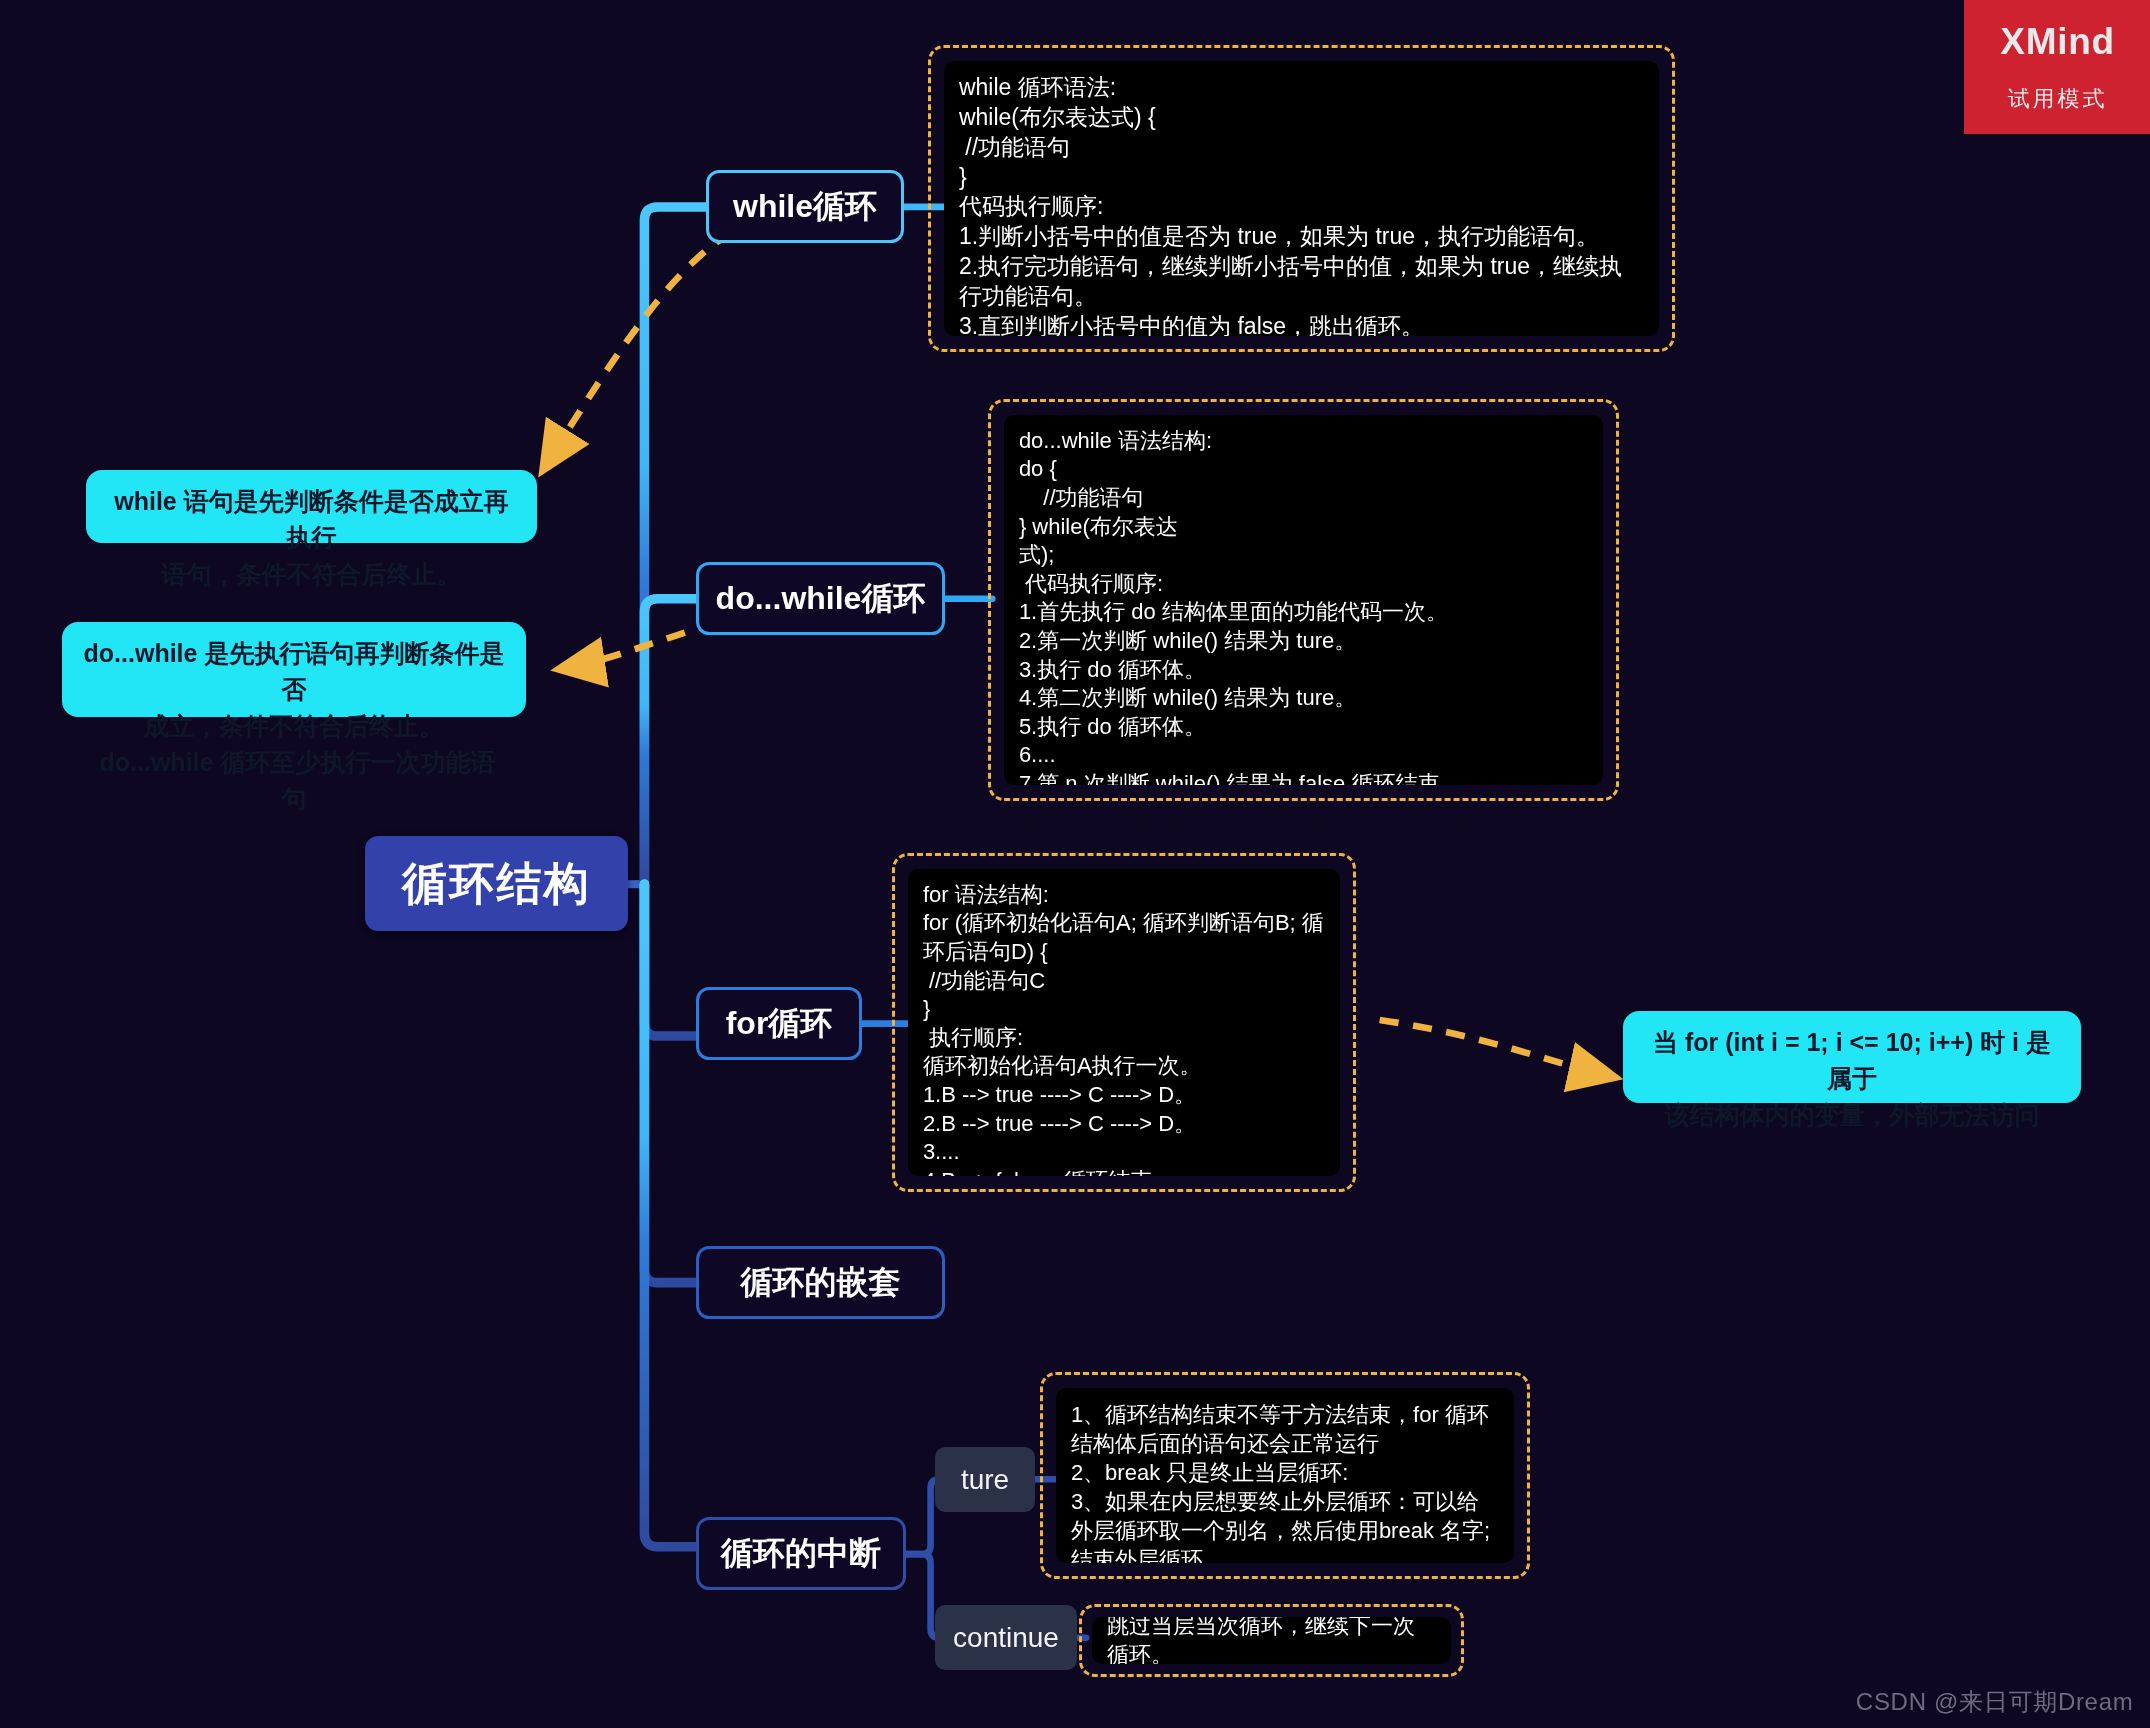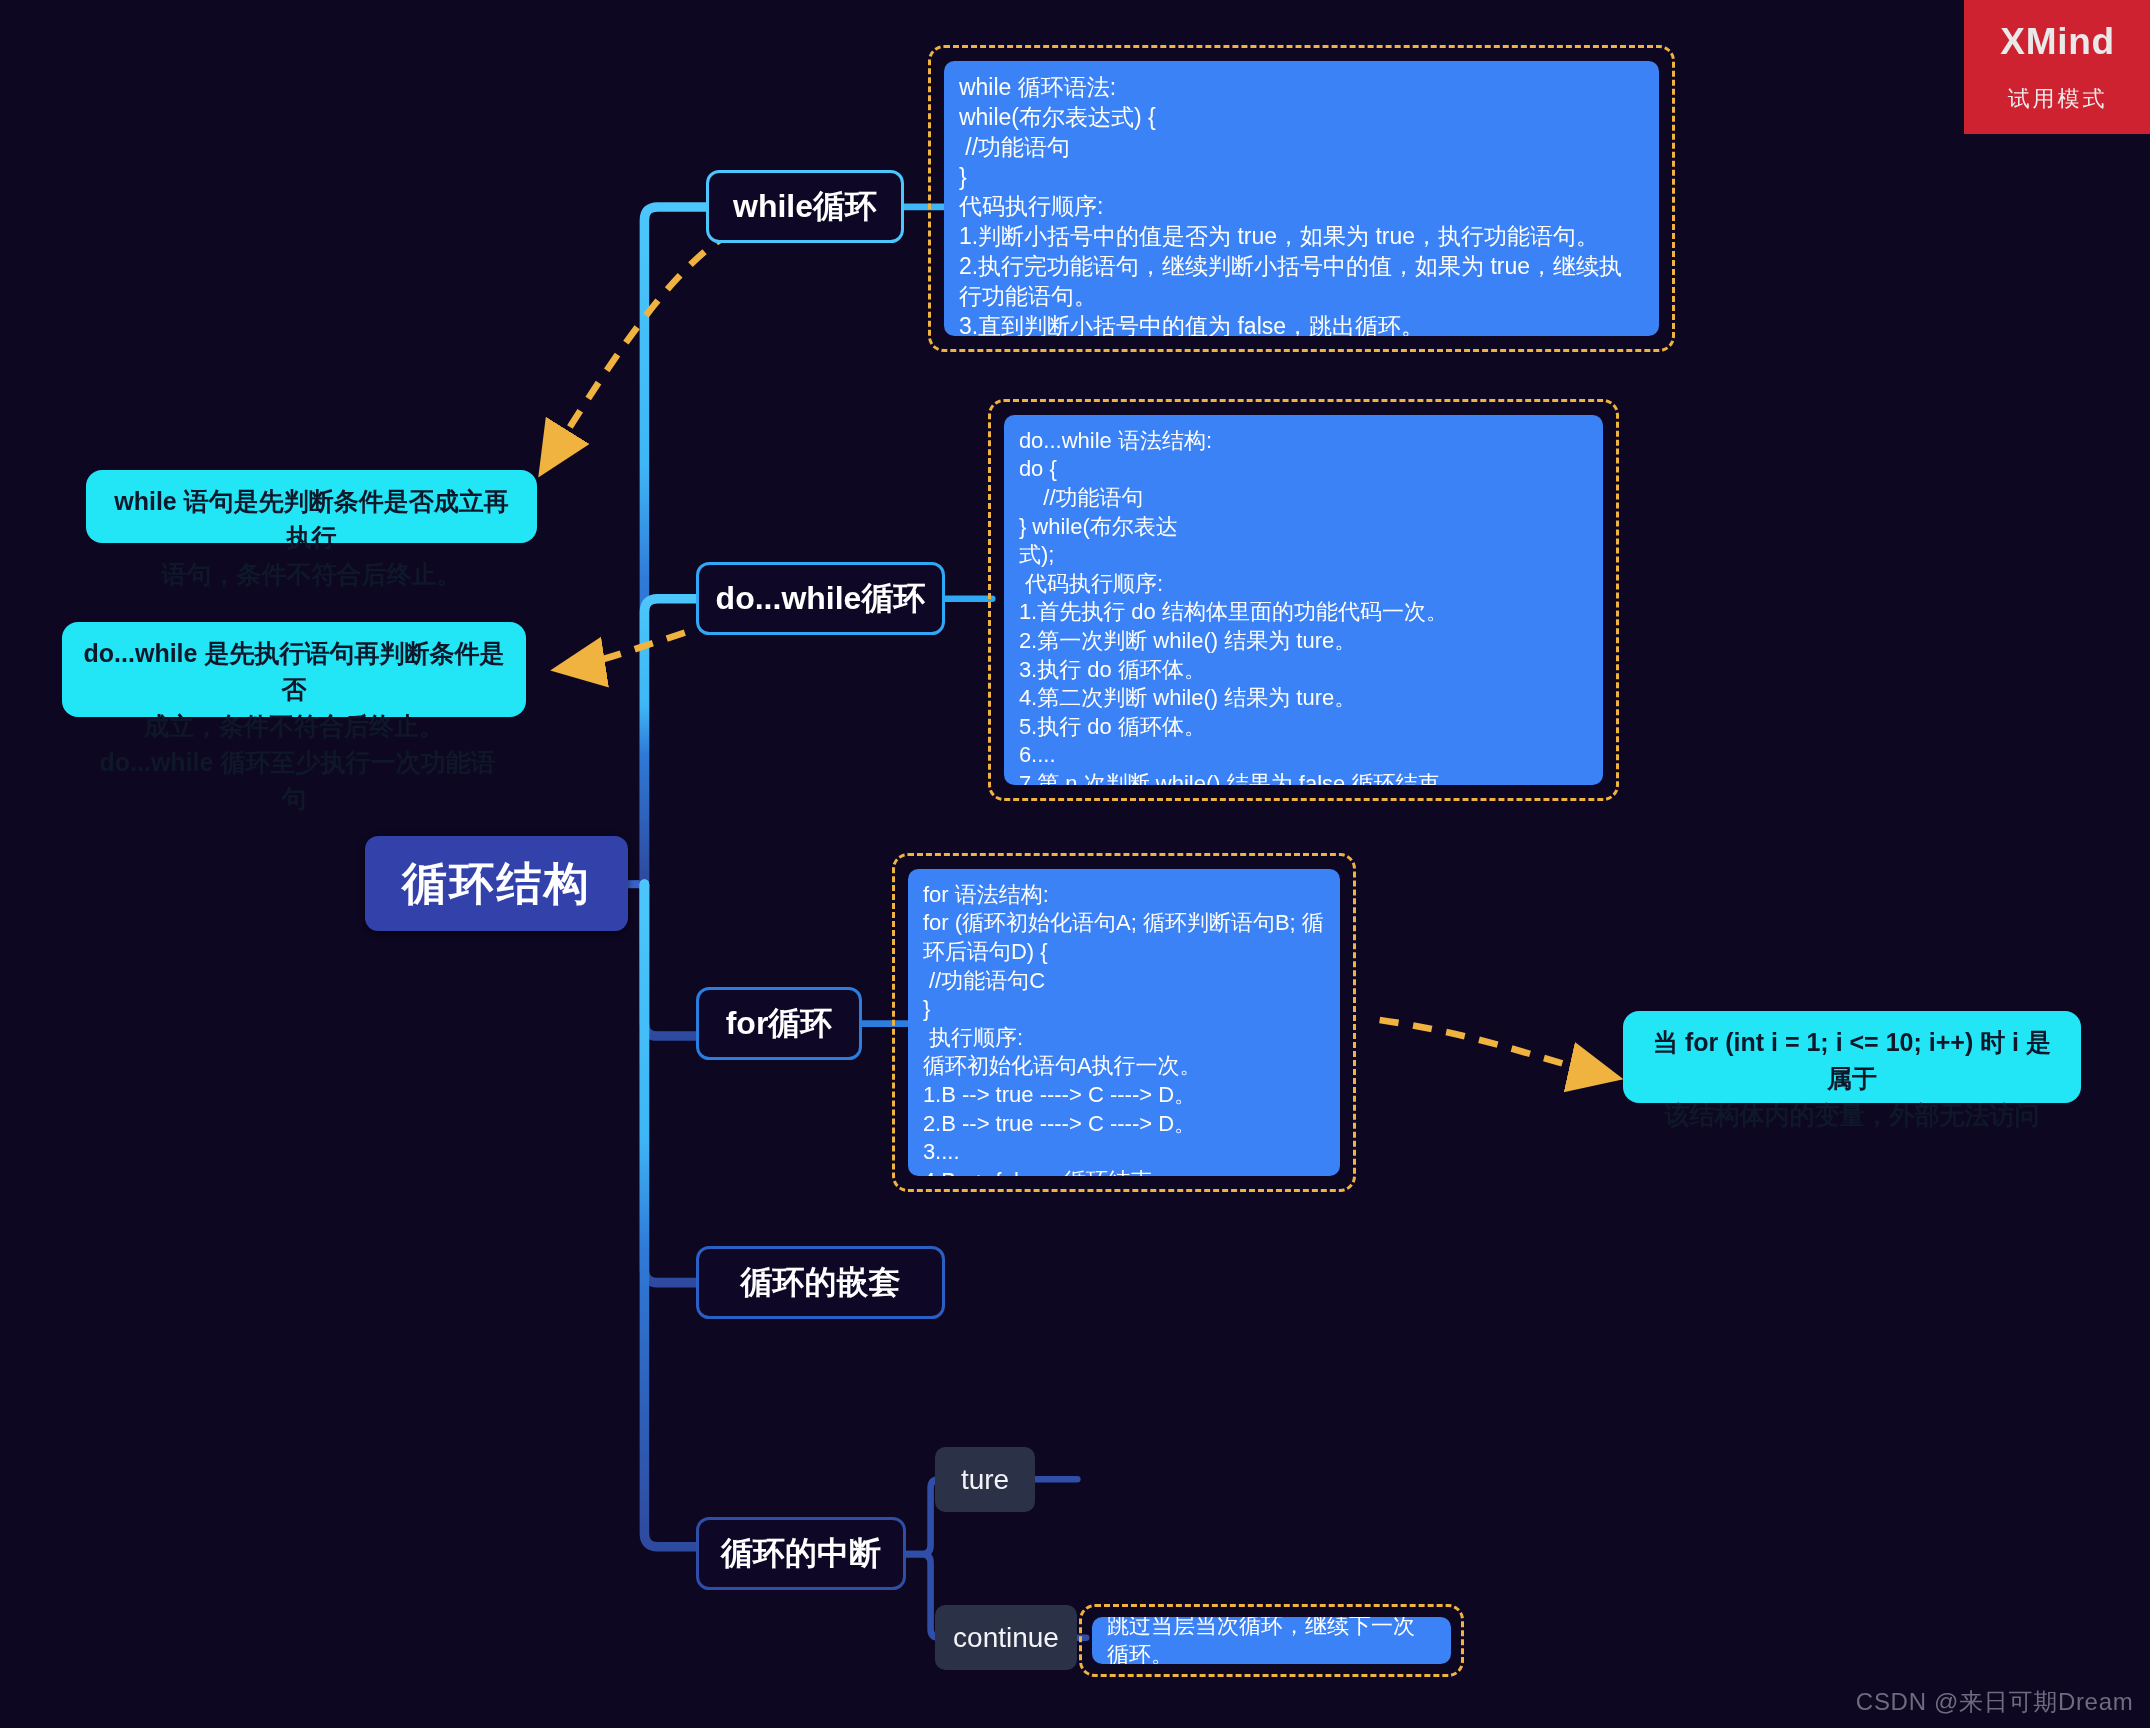--- a/index.html
+++ b/index.html
@@ -68,21 +68,21 @@
   .noteWrap {
     position: absolute;
     box-sizing: border-box;
     border: 3.7px dashed #f0b33f;
     border-radius: 16px;
     padding: 13.2px;
   }
   .note {
     width: 100%; height: 100%;
     box-sizing: border-box;
-    background: #3b82f6;
+    background: #000000;
     border-radius: 10.3px;
     color: #ffffff;
     font-size: 23px;
     line-height: 1.30;
     padding: 11.7px 14.7px;
     white-space: pre-wrap;
     overflow: hidden;
   }
   
   .callout {
@@ -249,20 +249,25 @@
  //功能语句C
 }
  执行顺序:
 循环初始化语句A执行一次。
 1.B --&gt; true ----&gt; C ----&gt; D。
 2.B --&gt; true ----&gt; C ----&gt; D。
 3....
 4.B --&gt; false，循环结束。</div>
   </div>
 
+  <div class="noteWrap" style="left:1040px; top:1372px; width:490px; height:207px;">
+    <div class="note" style="font-size:22px; line-height:1.32;">1、循环结构结束不等于方法结束，for 循环结构体后面的语句还会正常运行
+2、break 只是终止当层循环:
+3、如果在内层想要终止外层循环：可以给外层循环取一个别名，然后使用break 名字;结束外层循环。</div>
+  </div>
 
   <div class="noteWrap" style="left:1079px; top:1604px; width:385px; height:73px; padding:10.3px;">
     <div class="note" style="font-size:22px; display:flex; align-items:center;">跳过当层当次循环，继续下一次循环。</div>
   </div>
 
   <div class="callout" style="left:86px; top:470px; width:451px; height:73px;">
     <span>while 语句是先判断条件是否成立再执行
 语句，条件不符合后终止。</span>
   </div>
 

